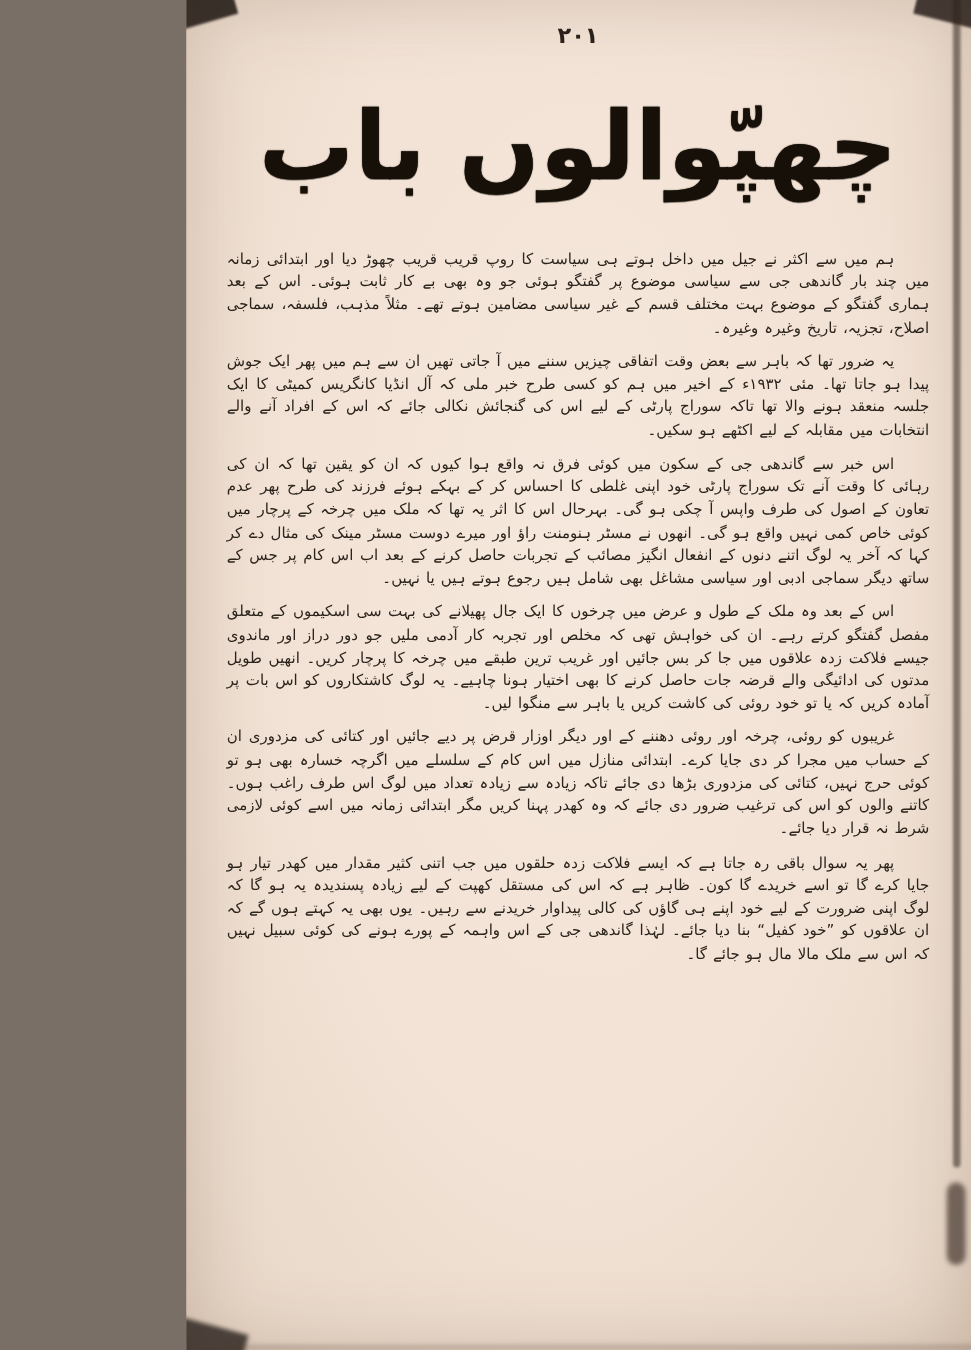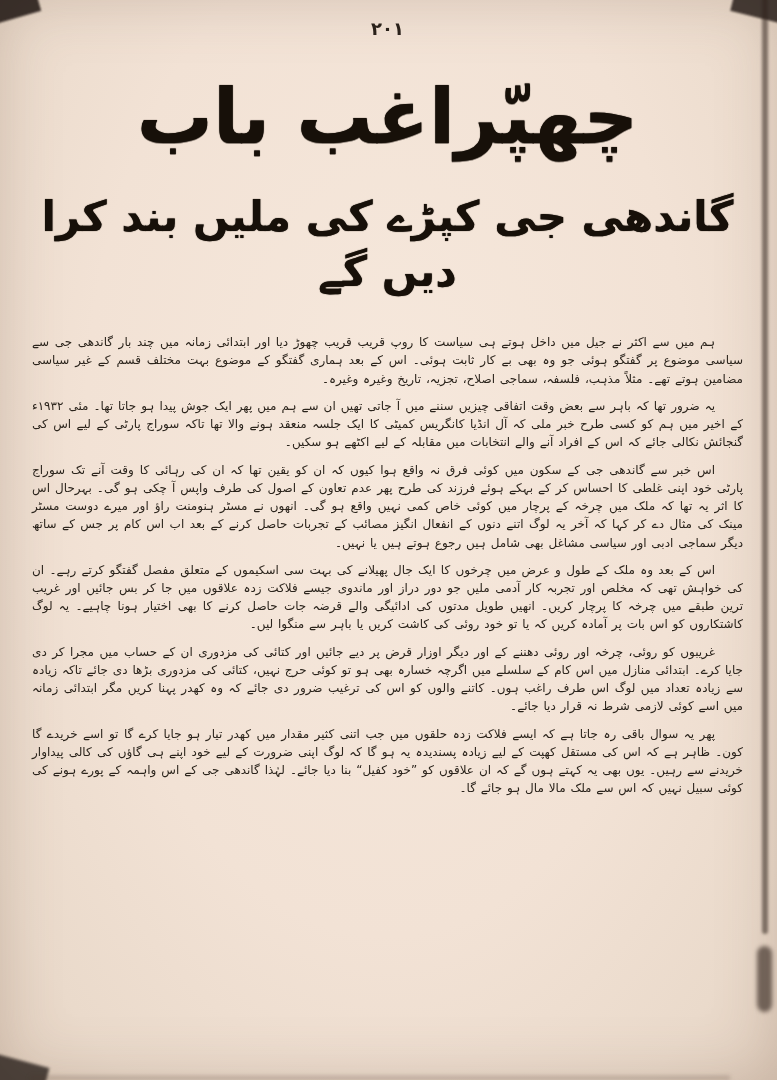--- a/index.html
+++ b/index.html
@@ -4,21 +4,21 @@
 <style>
   html,body{margin:0;padding:0;}
   body{
     width:777px;height:1080px;
     background:#7a6f66;
     font-family:"DejaVu Sans", sans-serif;
     overflow:hidden;
   }
   .page{
     position:relative;
-    width:777px;height:1080px;
+    width:628px;height:1080px;
     background:
       radial-gradient(ellipse at 50% 40%, #f6e8dc 0%, #f2e2d5 55%, #eadacb 85%, #e2d0c0 100%);
     overflow:hidden;
     box-shadow: inset 0 0 60px rgba(120,90,70,.25);
   }
   
   .corner-tl{position:absolute;left:-10px;top:-12px;width:48px;height:30px;background:#1d1410;transform:rotate(-16deg);opacity:.85;filter:blur(1px);}
   .corner-tr{position:absolute;right:-12px;top:-12px;width:56px;height:30px;background:#1d1410;transform:rotate(14deg);opacity:.8;filter:blur(1px);}
   .edge-right{position:absolute;right:9px;top:-4px;width:6px;height:938px;background:rgba(48,34,27,.55);border-radius:3px;filter:blur(1.4px);}
   .blotch-br{position:absolute;right:5px;top:946px;width:15px;height:66px;background:rgba(42,29,22,.6);border-radius:8px;filter:blur(2px);}
@@ -79,23 +79,22 @@
   <div class="corner-tr"></div>
   <div class="edge-right"></div>
   <div class="blotch-br"></div>
   <div class="corner-bl"></div>
   <div class="edge-bottom"></div>
 
   <div class="content">
 
     <div class="page-number">۲۰۱</div>
 
-    <h1 class="chapter-title">چھپّراغب باب</h1>
+    <h1 class="chapter-title">چھپّوالوں باب</h1>
 
-    <h2 class="chapter-subtitle">گاندھی جی کپڑے کی ملیں بند کرا دیں گے</h2>
 
     <div class="body-text">
       <p>ہم میں سے اکثر نے جیل میں داخل ہوتے ہی سیاست کا روپ قریب قریب چھوڑ دیا اور ابتدائی زمانہ میں چند بار گاندھی جی سے سیاسی موضوع پر گفتگو ہوئی جو وہ بھی بے کار ثابت ہوئی۔ اس کے بعد ہماری گفتگو کے موضوع بہت مختلف قسم کے غیر سیاسی مضامین ہوتے تھے۔ مثلاً مذہب، فلسفہ، سماجی اصلاح، تجزیہ، تاریخ وغیرہ وغیرہ۔</p>
       <p>یہ ضرور تھا کہ باہر سے بعض وقت اتفاقی چیزیں سننے میں آ جاتی تھیں ان سے ہم میں پھر ایک جوش پیدا ہو جاتا تھا۔ مئی ۱۹۳۲ء کے اخیر میں ہم کو کسی طرح خبر ملی کہ آل انڈیا کانگریس کمیٹی کا ایک جلسہ منعقد ہونے والا تھا تاکہ سوراج پارٹی کے لیے اس کی گنجائش نکالی جائے کہ اس کے افراد آنے والے انتخابات میں مقابلہ کے لیے اکٹھے ہو سکیں۔</p>
       <p>اس خبر سے گاندھی جی کے سکون میں کوئی فرق نہ واقع ہوا کیوں کہ ان کو یقین تھا کہ ان کی رہائی کا وقت آنے تک سوراج پارٹی خود اپنی غلطی کا احساس کر کے بہکے ہوئے فرزند کی طرح پھر عدم تعاون کے اصول کی طرف واپس آ چکی ہو گی۔ بہرحال اس کا اثر یہ تھا کہ ملک میں چرخہ کے پرچار میں کوئی خاص کمی نہیں واقع ہو گی۔ انھوں نے مسٹر ہنومنت راؤ اور میرے دوست مسٹر مینک کی مثال دے کر کہا کہ آخر یہ لوگ اتنے دنوں کے انفعال انگیز مصائب کے تجربات حاصل کرنے کے بعد اب اس کام پر جس کے ساتھ دیگر سماجی ادبی اور سیاسی مشاغل بھی شامل ہیں رجوع ہوتے ہیں یا نہیں۔</p>
       <p>اس کے بعد وہ ملک کے طول و عرض میں چرخوں کا ایک جال پھیلانے کی بہت سی اسکیموں کے متعلق مفصل گفتگو کرتے رہے۔ ان کی خواہش تھی کہ مخلص اور تجربہ کار آدمی ملیں جو دور دراز اور ماندوی جیسے فلاکت زدہ علاقوں میں جا کر بس جائیں اور غریب ترین طبقے میں چرخہ کا پرچار کریں۔ انھیں طویل مدتوں کی ادائیگی والے قرضہ جات حاصل کرنے کا بھی اختیار ہونا چاہیے۔ یہ لوگ کاشتکاروں کو اس بات پر آمادہ کریں کہ یا تو خود روئی کی کاشت کریں یا باہر سے منگوا لیں۔</p>
       <p>غریبوں کو روئی، چرخہ اور روئی دھننے کے اور دیگر اوزار قرض پر دیے جائیں اور کتائی کی مزدوری ان کے حساب میں مجرا کر دی جایا کرے۔ ابتدائی منازل میں اس کام کے سلسلے میں اگرچہ خسارہ بھی ہو تو کوئی حرج نہیں، کتائی کی مزدوری بڑھا دی جائے تاکہ زیادہ سے زیادہ تعداد میں لوگ اس طرف راغب ہوں۔ کاتنے والوں کو اس کی ترغیب ضرور دی جائے کہ وہ کھدر پہنا کریں مگر ابتدائی زمانہ میں اسے کوئی لازمی شرط نہ قرار دیا جائے۔</p>
       <p>پھر یہ سوال باقی رہ جاتا ہے کہ ایسے فلاکت زدہ حلقوں میں جب اتنی کثیر مقدار میں کھدر تیار ہو جایا کرے گا تو اسے خریدے گا کون۔ ظاہر ہے کہ اس کی مستقل کھپت کے لیے زیادہ پسندیدہ یہ ہو گا کہ لوگ اپنی ضرورت کے لیے خود اپنے ہی گاؤں کی کالی پیداوار خریدنے سے رہیں۔ یوں بھی یہ کہتے ہوں گے کہ ان علاقوں کو ”خود کفیل“ بنا دیا جائے۔ لہٰذا گاندھی جی کے اس واہمہ کے پورے ہونے کی کوئی سبیل نہیں کہ اس سے ملک مالا مال ہو جائے گا۔</p>
     </div>
 

